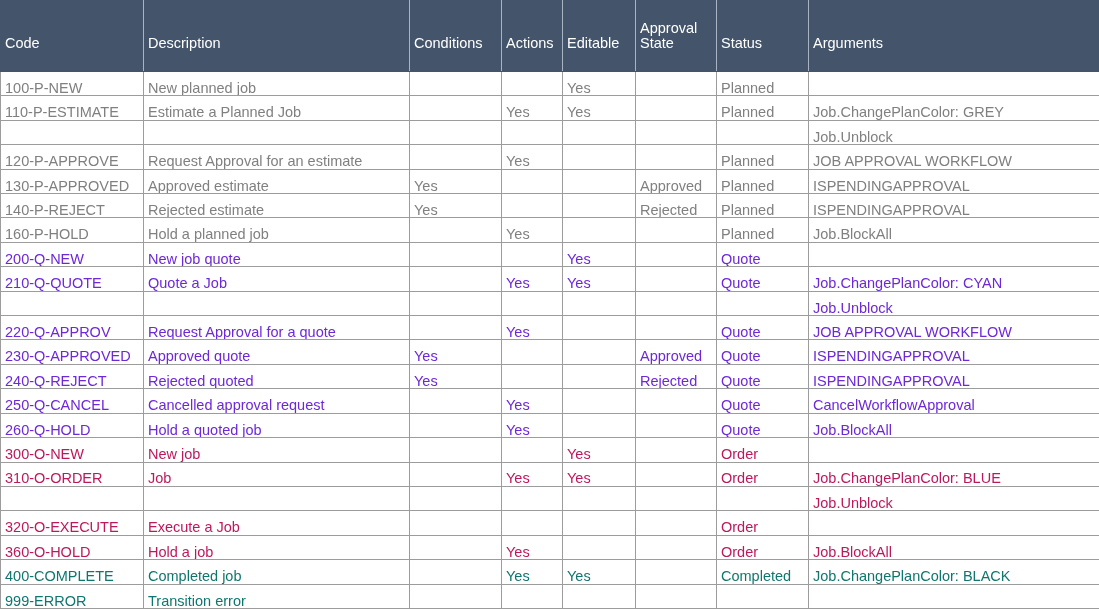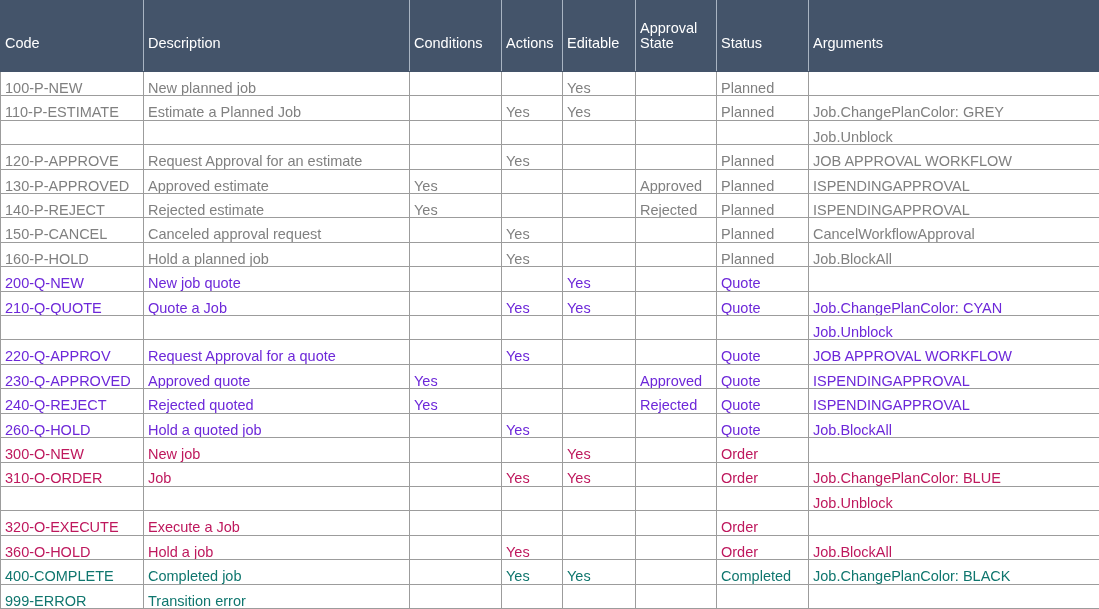--- a/index.html
+++ b/index.html
@@ -151,30 +151,20 @@
         <td>140-P-REJECT</td>
         <td>Rejected estimate</td>
         <td class="center">Yes</td>
         <td class="center"></td>
         <td class="center"></td>
         <td>Rejected</td>
         <td>Planned</td>
         <td>ISPENDINGAPPROVAL</td>
       </tr>
       <tr class="g-planned">
-        <td>150-P-CANCEL</td>
-        <td>Canceled approval request</td>
-        <td class="center"></td>
-        <td class="center">Yes</td>
-        <td class="center"></td>
-        <td></td>
-        <td>Planned</td>
-        <td>CancelWorkflowApproval</td>
-      </tr>
-      <tr class="g-planned">
         <td>160-P-HOLD</td>
         <td>Hold a planned job</td>
         <td class="center"></td>
         <td class="center">Yes</td>
         <td class="center"></td>
         <td></td>
         <td>Planned</td>
         <td>Job.BlockAll</td>
       </tr>
       <tr class="g-quote">
@@ -231,20 +221,30 @@
         <td>240-Q-REJECT</td>
         <td>Rejected quoted</td>
         <td class="center">Yes</td>
         <td class="center"></td>
         <td class="center"></td>
         <td>Rejected</td>
         <td>Quote</td>
         <td>ISPENDINGAPPROVAL</td>
       </tr>
       <tr class="g-quote">
+        <td>250-Q-CANCEL</td>
+        <td>Cancelled approval request</td>
+        <td class="center"></td>
+        <td class="center">Yes</td>
+        <td class="center"></td>
+        <td></td>
+        <td>Quote</td>
+        <td>CancelWorkflowApproval</td>
+      </tr>
+      <tr class="g-quote">
         <td>260-Q-HOLD</td>
         <td>Hold a quoted job</td>
         <td class="center"></td>
         <td class="center">Yes</td>
         <td class="center"></td>
         <td></td>
         <td>Quote</td>
         <td>Job.BlockAll</td>
       </tr>
       <tr class="g-order">

